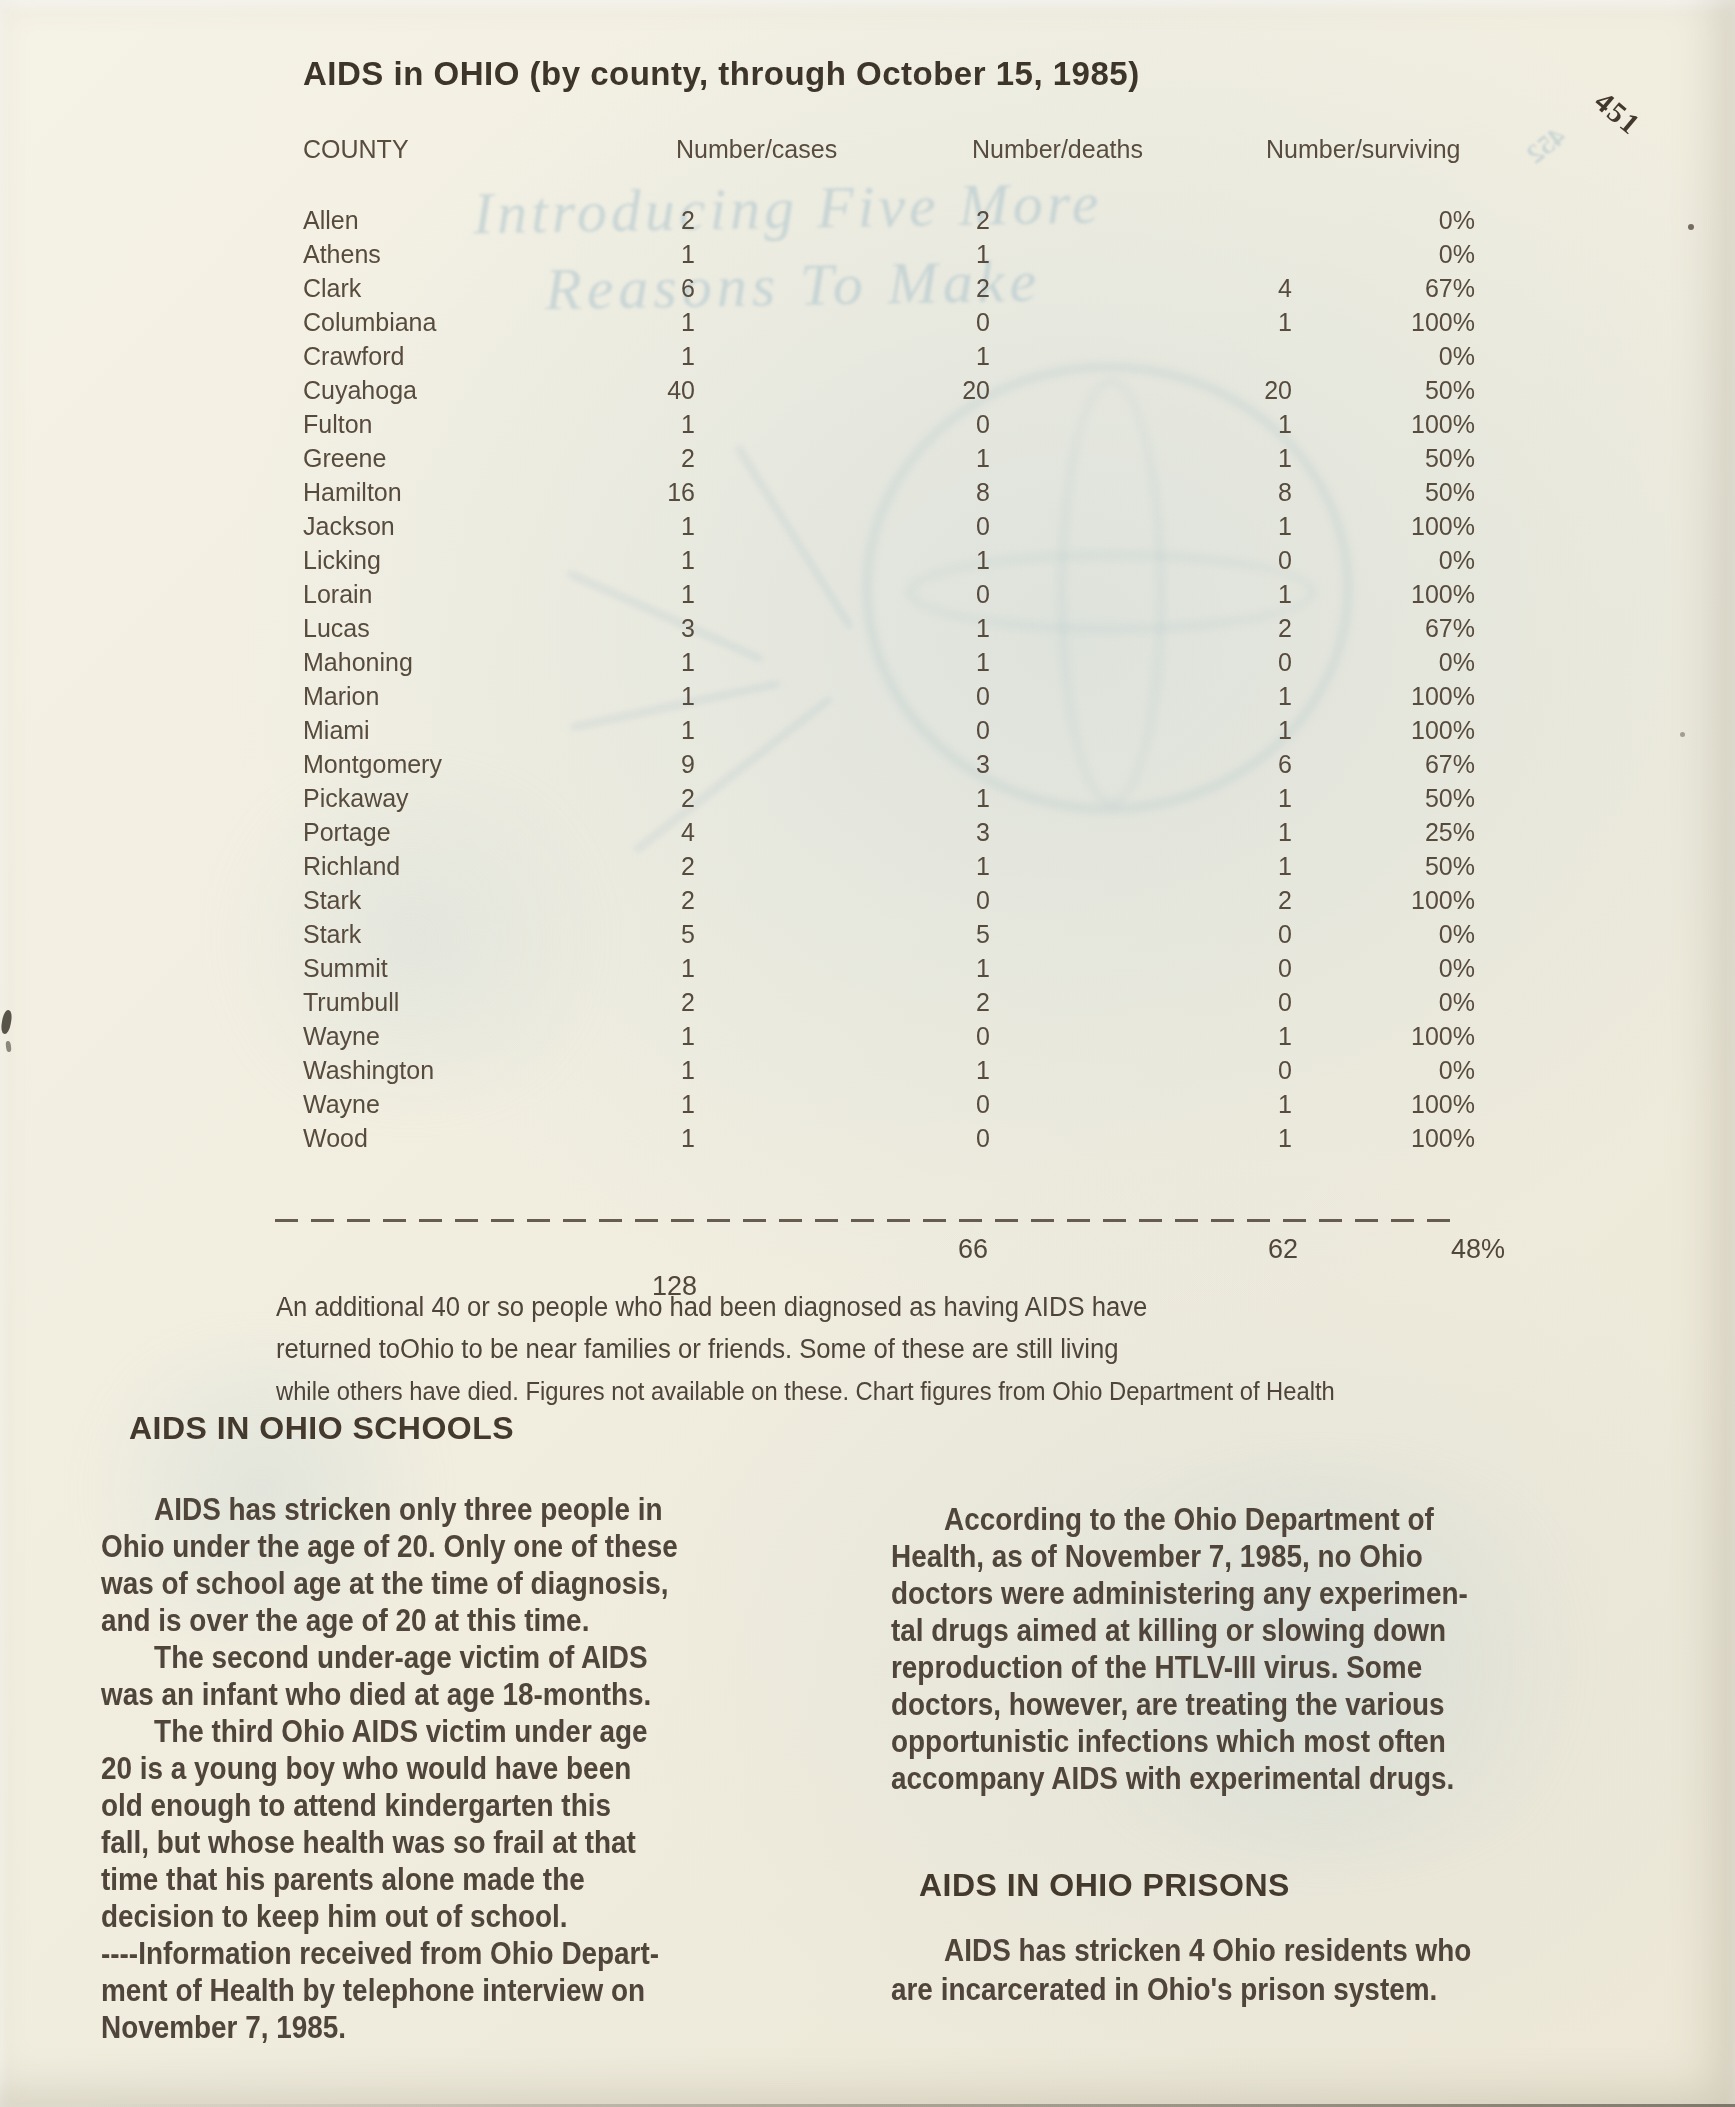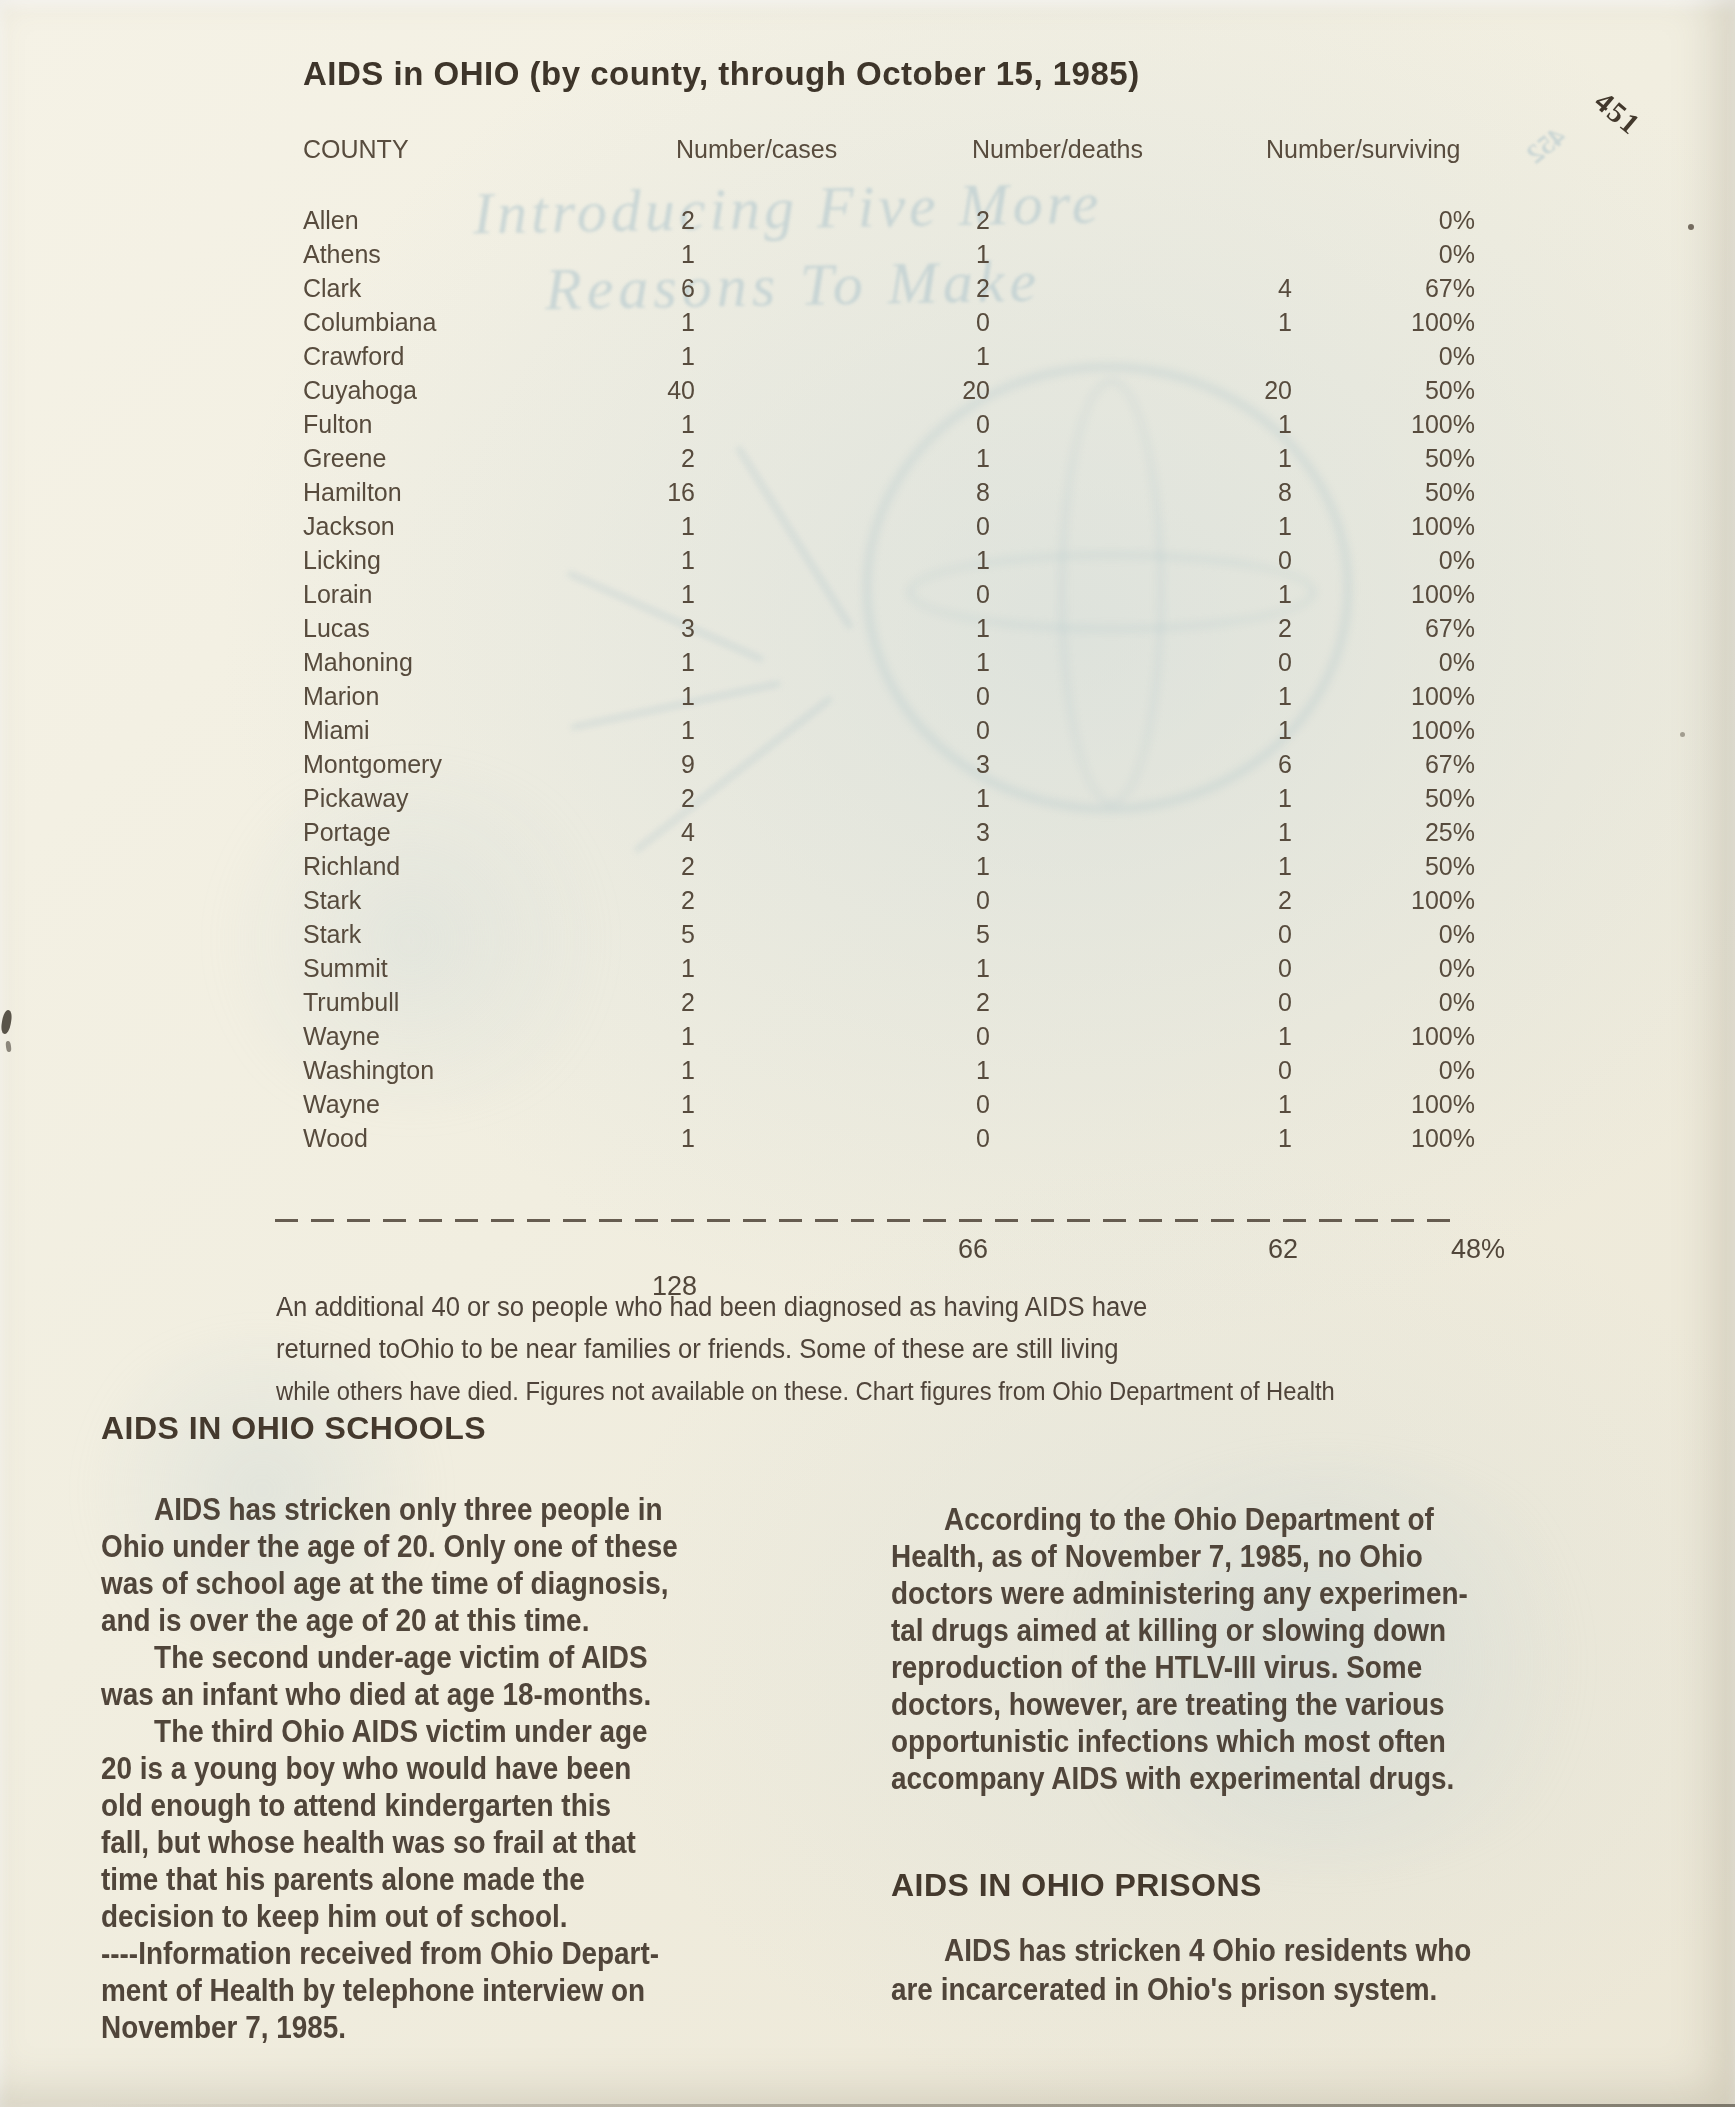--- a/index.html
+++ b/index.html
@@ -79,21 +79,21 @@
   .tot-pct       { left:1302px; width:203px; }
 
   
   .note { position:absolute; left:276px; top:1286px; width:1337px; font-size:27px; color:#4f443a;
           transform:scaleX(.95); transform-origin:0 0; }
   .note .line { line-height:42px; white-space:nowrap; }
   .note .line:last-child { font-size:25px; }
 
   
   .h { position:absolute; font-size:32px; font-weight:bold; color:#44392d;
-       letter-spacing:0.5px; white-space:nowrap; }
+       letter-spacing:0.5px; white-space:nowrap;margin-left:28px; }
   .h-schools { left:101px; top:1410px; }
   .h-experiments { left:891px; top:1410px; }
   .h-prisons { left:891px; top:1867px; }
 
   .body { position:absolute; width:743px; font-size:31px; font-weight:bold; color:#50453a;
           transform:scaleX(.90); transform-origin:0 0; letter-spacing:0px; }
   .body .line { line-height:37px; white-space:nowrap; }
   .body .line.ind { padding-left:59px; }
   .body-schools { left:101px; top:1491px; }
   .body-experiments { left:891px; top:1501px; }

